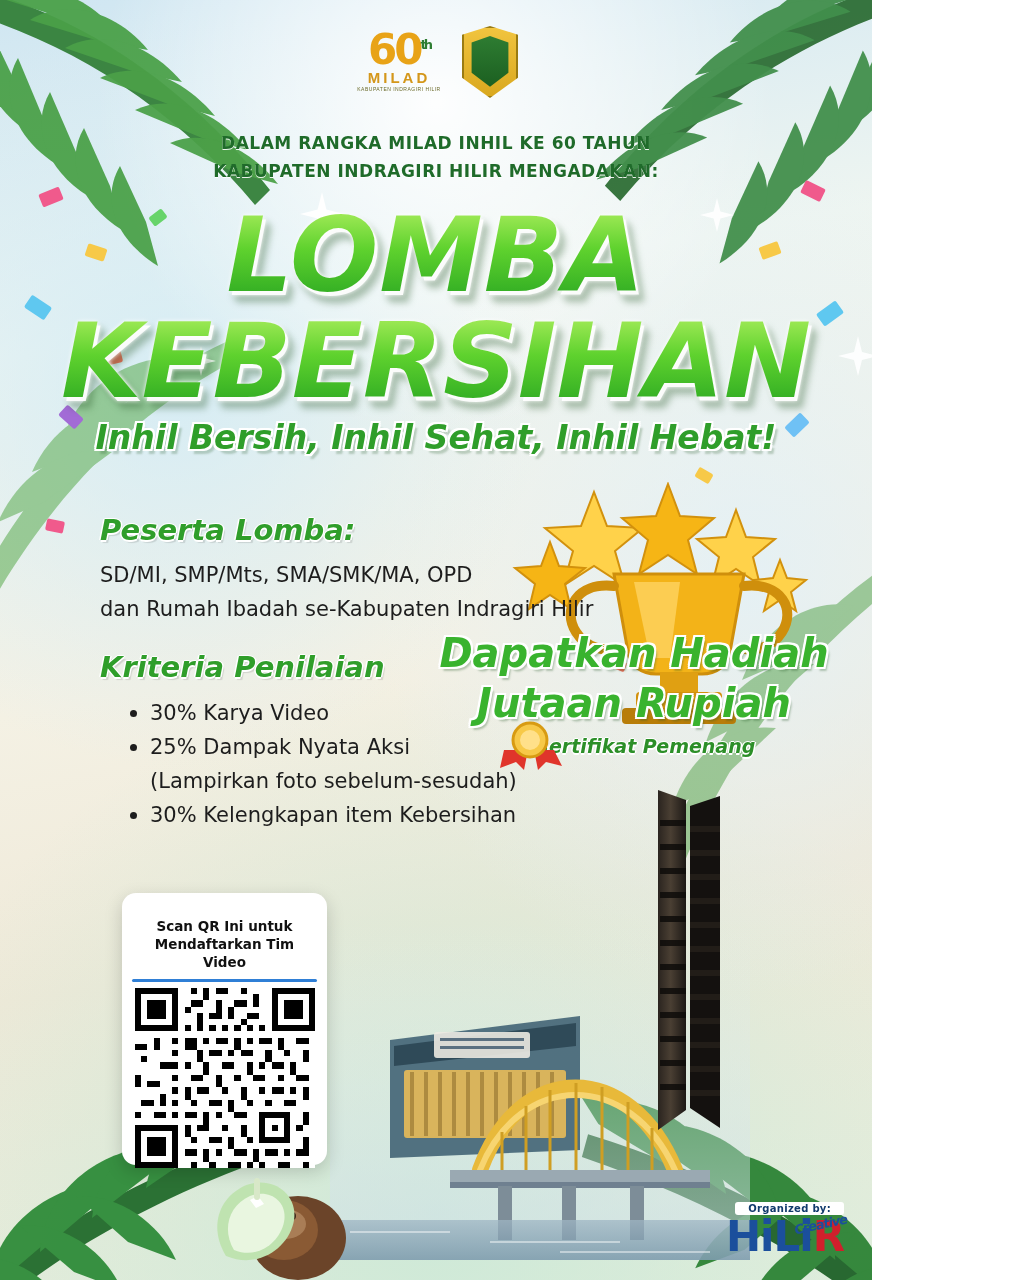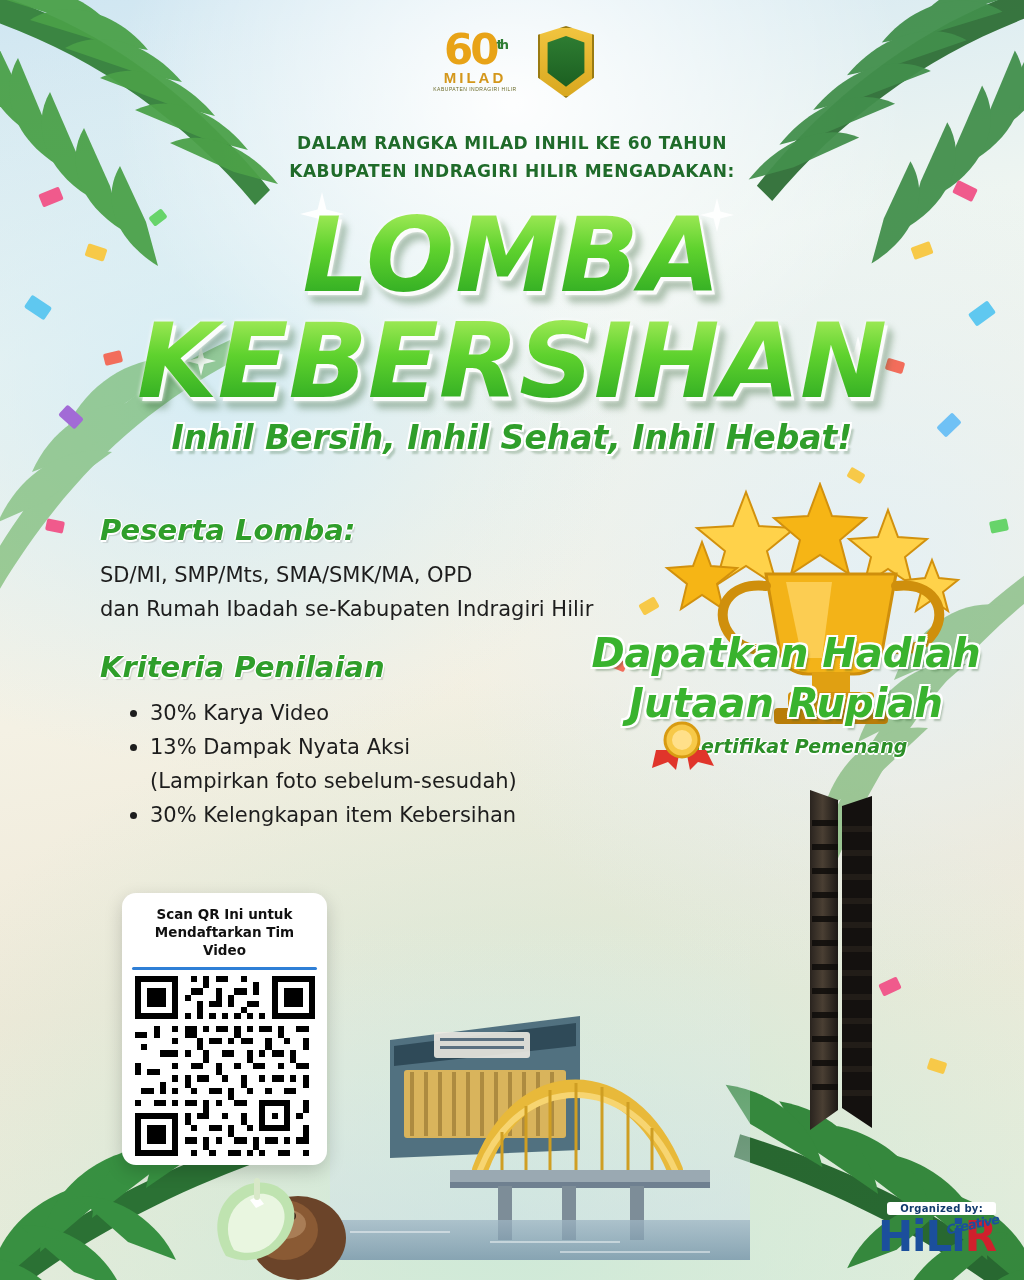--- a/index.html
+++ b/index.html
@@ -3,21 +3,21 @@
 <meta charset="utf-8">
 <style>
   * { box-sizing: border-box; margin: 0; padding: 0; }
   html, body {
     width: 1024px; height: 1280px;
     font-family: "Liberation Sans", sans-serif;
     overflow: hidden;
   }
   #poster {
     position: relative;
-    width: 1024px; height: 1280px;
+    width: 872px; height: 1280px;
     background:
       radial-gradient(ellipse 60% 40% at 50% 8%, rgba(255,255,255,0.95) 0%, rgba(255,255,255,0) 65%),
       radial-gradient(ellipse 70% 50% at 20% 30%, rgba(210,235,245,0.85) 0%, rgba(255,255,255,0) 60%),
       radial-gradient(ellipse 70% 55% at 85% 45%, rgba(225,240,248,0.8) 0%, rgba(255,255,255,0) 60%),
       radial-gradient(ellipse 90% 60% at 50% 95%, rgba(200,232,214,0.8) 0%, rgba(255,255,255,0) 70%),
       linear-gradient(170deg, #cfe6f2 0%, #eef5f1 25%, #f4f1e4 50%, #efe9d8 70%, #e3eedd 100%);
     overflow: hidden;
   }
 
   
@@ -162,21 +162,21 @@
     text-shadow: 1.5px 0 0 #fff, -1.5px 0 0 #fff, 0 1.5px 0 #fff, 0 -1.5px 0 #fff;
   }
 
   
   #qr-card {
     position: absolute; left: 122px; top: 893px;
     width: 205px; height: 272px;
     background: #ffffff; border-radius: 14px;
     box-shadow: 0 6px 18px rgba(0,0,0,0.18);
     z-index: 25;
-    padding: 12px 10px 10px;
+    padding: 24px 10px 10px;
     text-align: center;
   }
   #qr-card .qr-line {
     font-family: "DejaVu Sans", sans-serif;
     font-size: 13.5px; color: #111; font-weight: 600; line-height: 18px;
   }
   #qr-rule {
     width: 100%; height: 3px; background: #2f7fd6; margin: 8px 0 6px;
     border-radius: 2px;
   }
@@ -360,21 +360,21 @@
       <path d="M20 0 L24 16 L40 20 L24 24 L20 40 L16 24 L0 20 L16 16 Z" fill="#ffffff" opacity="0.85"></path>
     </svg>
 
   <div class="section-title" id="peserta-title">Peserta Lomba:</div>
   <div class="body-text" id="peserta-l1">SD/MI, SMP/Mts, SMA/SMK/MA, OPD</div>
   <div class="body-text" id="peserta-l2">dan Rumah Ibadah se-Kabupaten Indragiri Hilir</div>
 
   <div class="section-title" id="kriteria-title">Kriteria Penilaian</div>
   <ul id="kriteria-list">
     <li>30% Karya Video</li>
-    <li>13% Dampak Nyata Aksi</li>
+    <li>25% Dampak Nyata Aksi</li>
     <li class="sub">(Lampirkan foto sebelum-sesudah)</li>
     <li>30% Kelengkapan item Kebersihan</li>
   </ul>
 
   <div id="prize-block">
     <svg style="position:absolute; left:20px; top:0; width:380px; height:250px;" viewBox="0 0 380 250">
 
       <g fill="#f7b418" stroke="#d2910d" stroke-width="2">
         <path d="M150 10 L163 44 L199 46 L171 69 L181 104 L150 84 L119 104 L129 69 L101 46 L137 44 Z" fill="#ffd24a"></path>
         <path d="M224 2 L236 34 L270 36 L244 58 L253 92 L224 73 L195 92 L204 58 L178 36 L212 34 Z" fill="#f6b515"></path>

